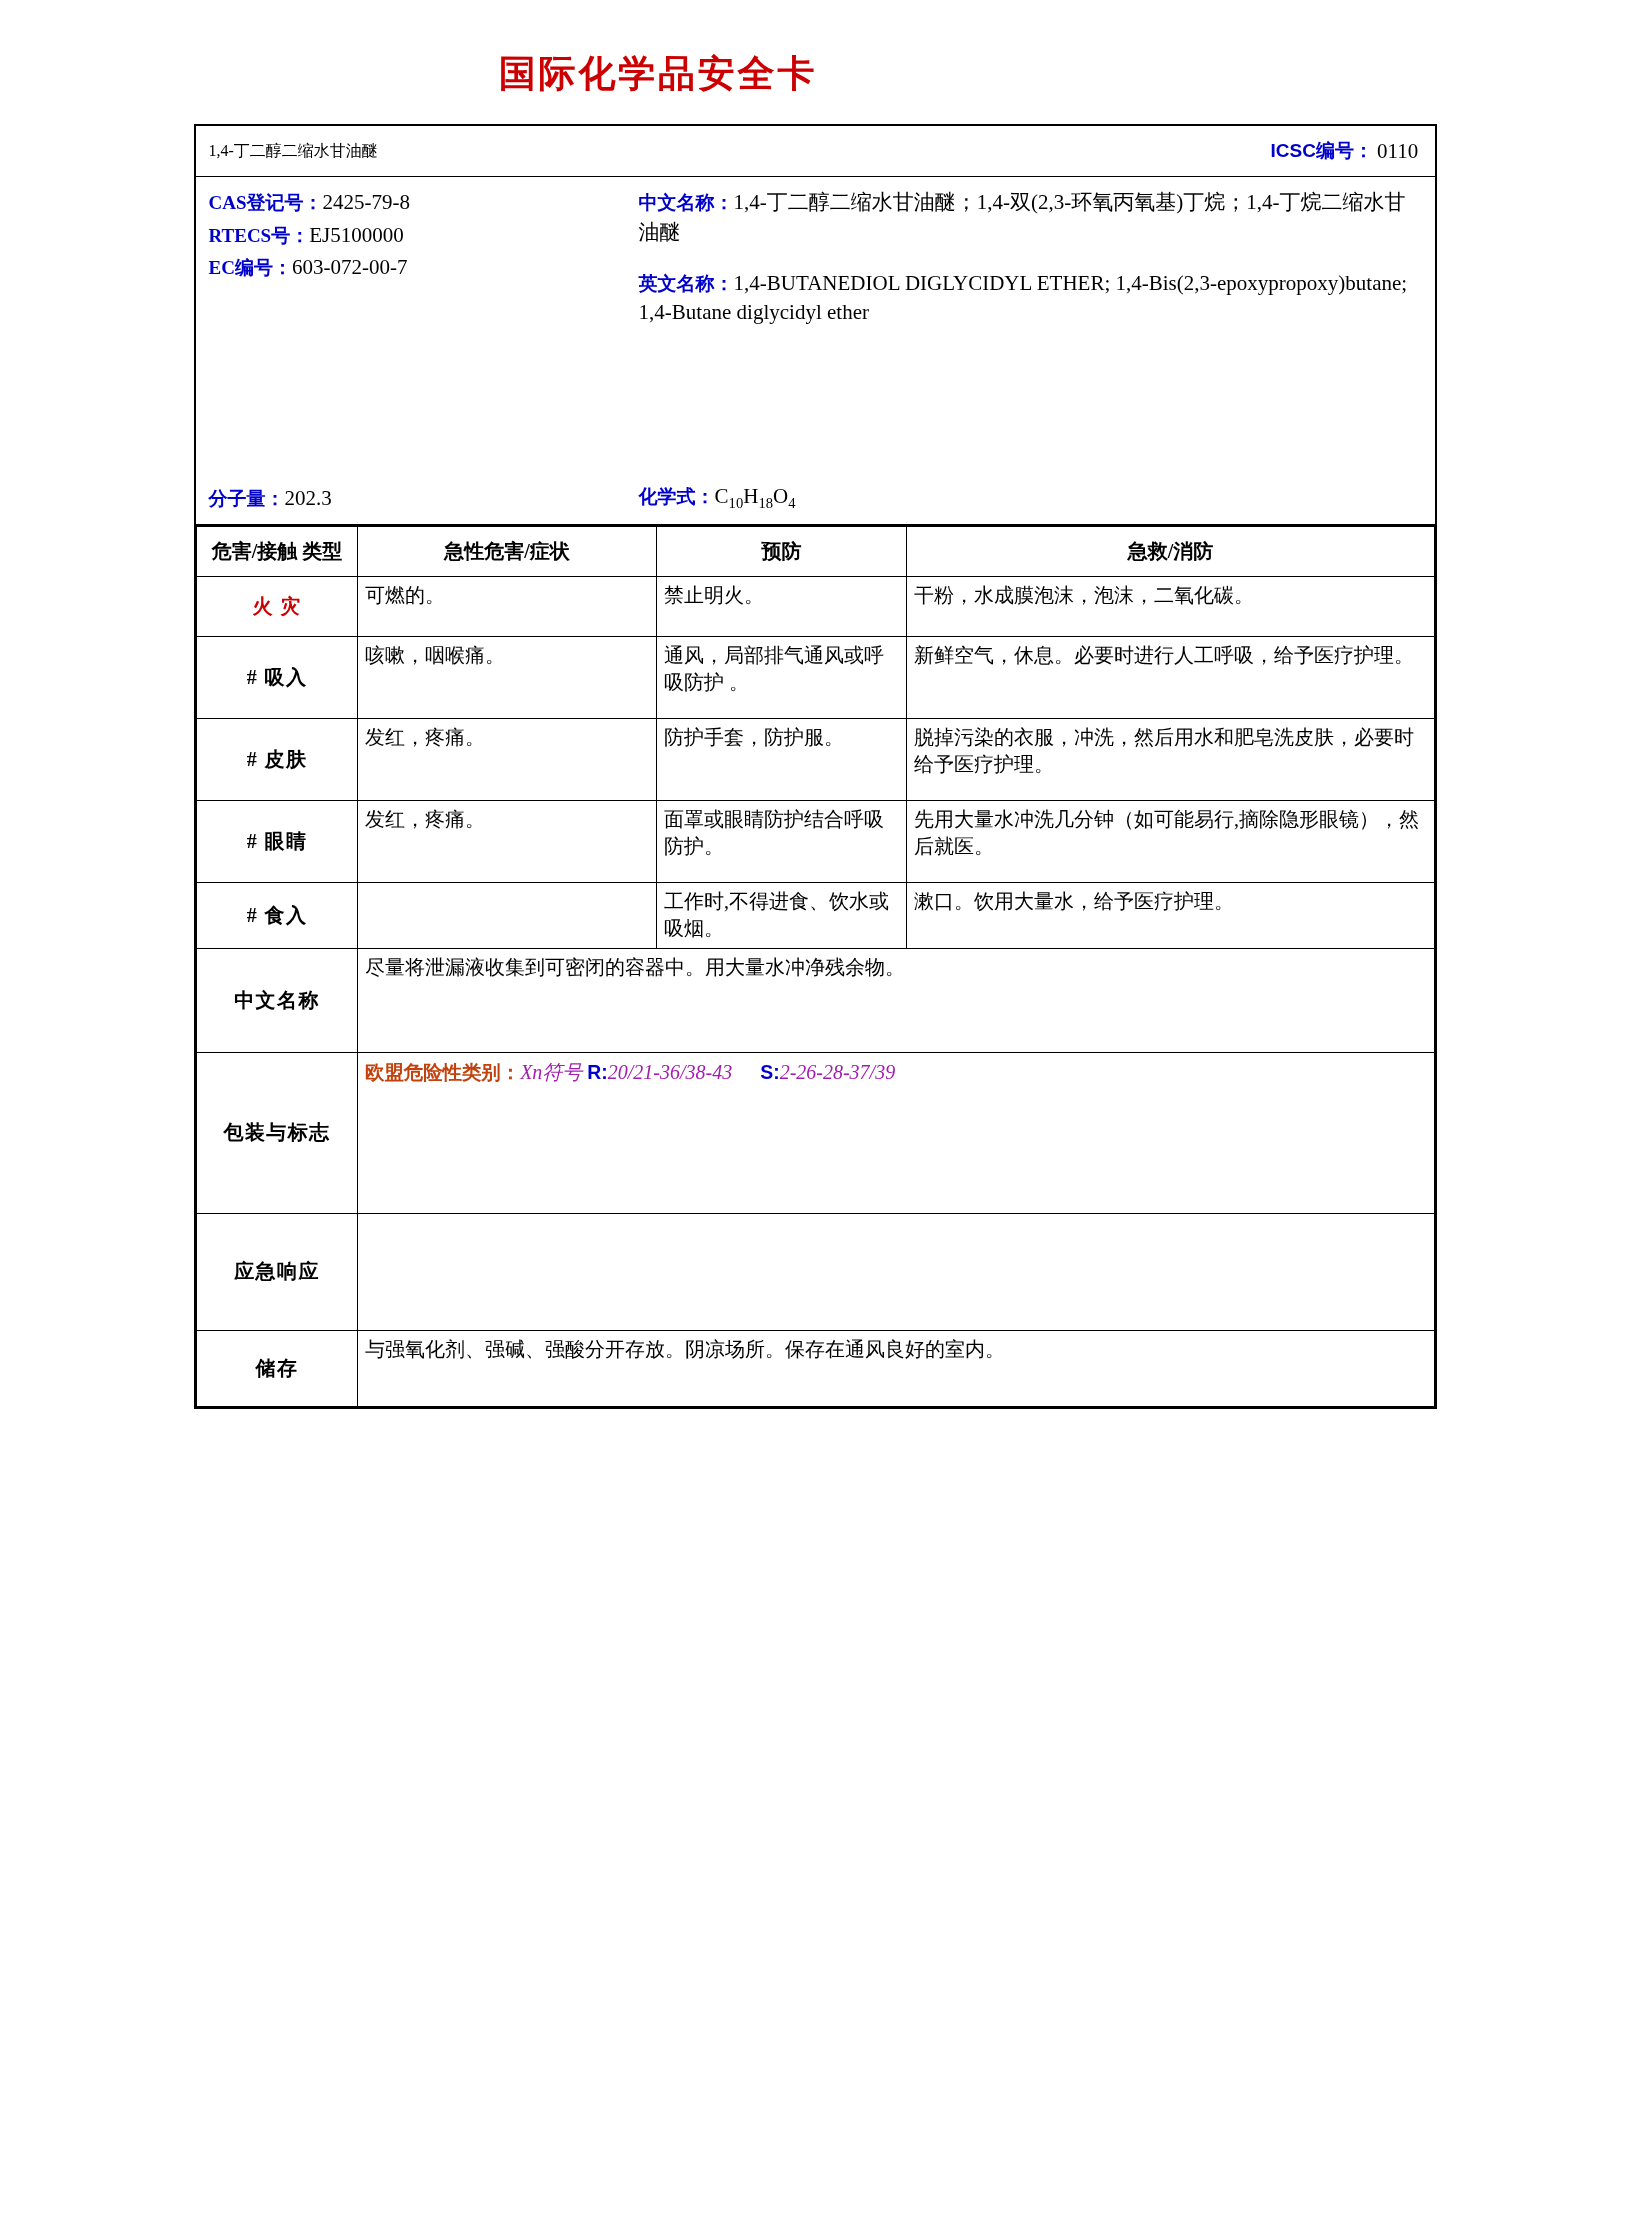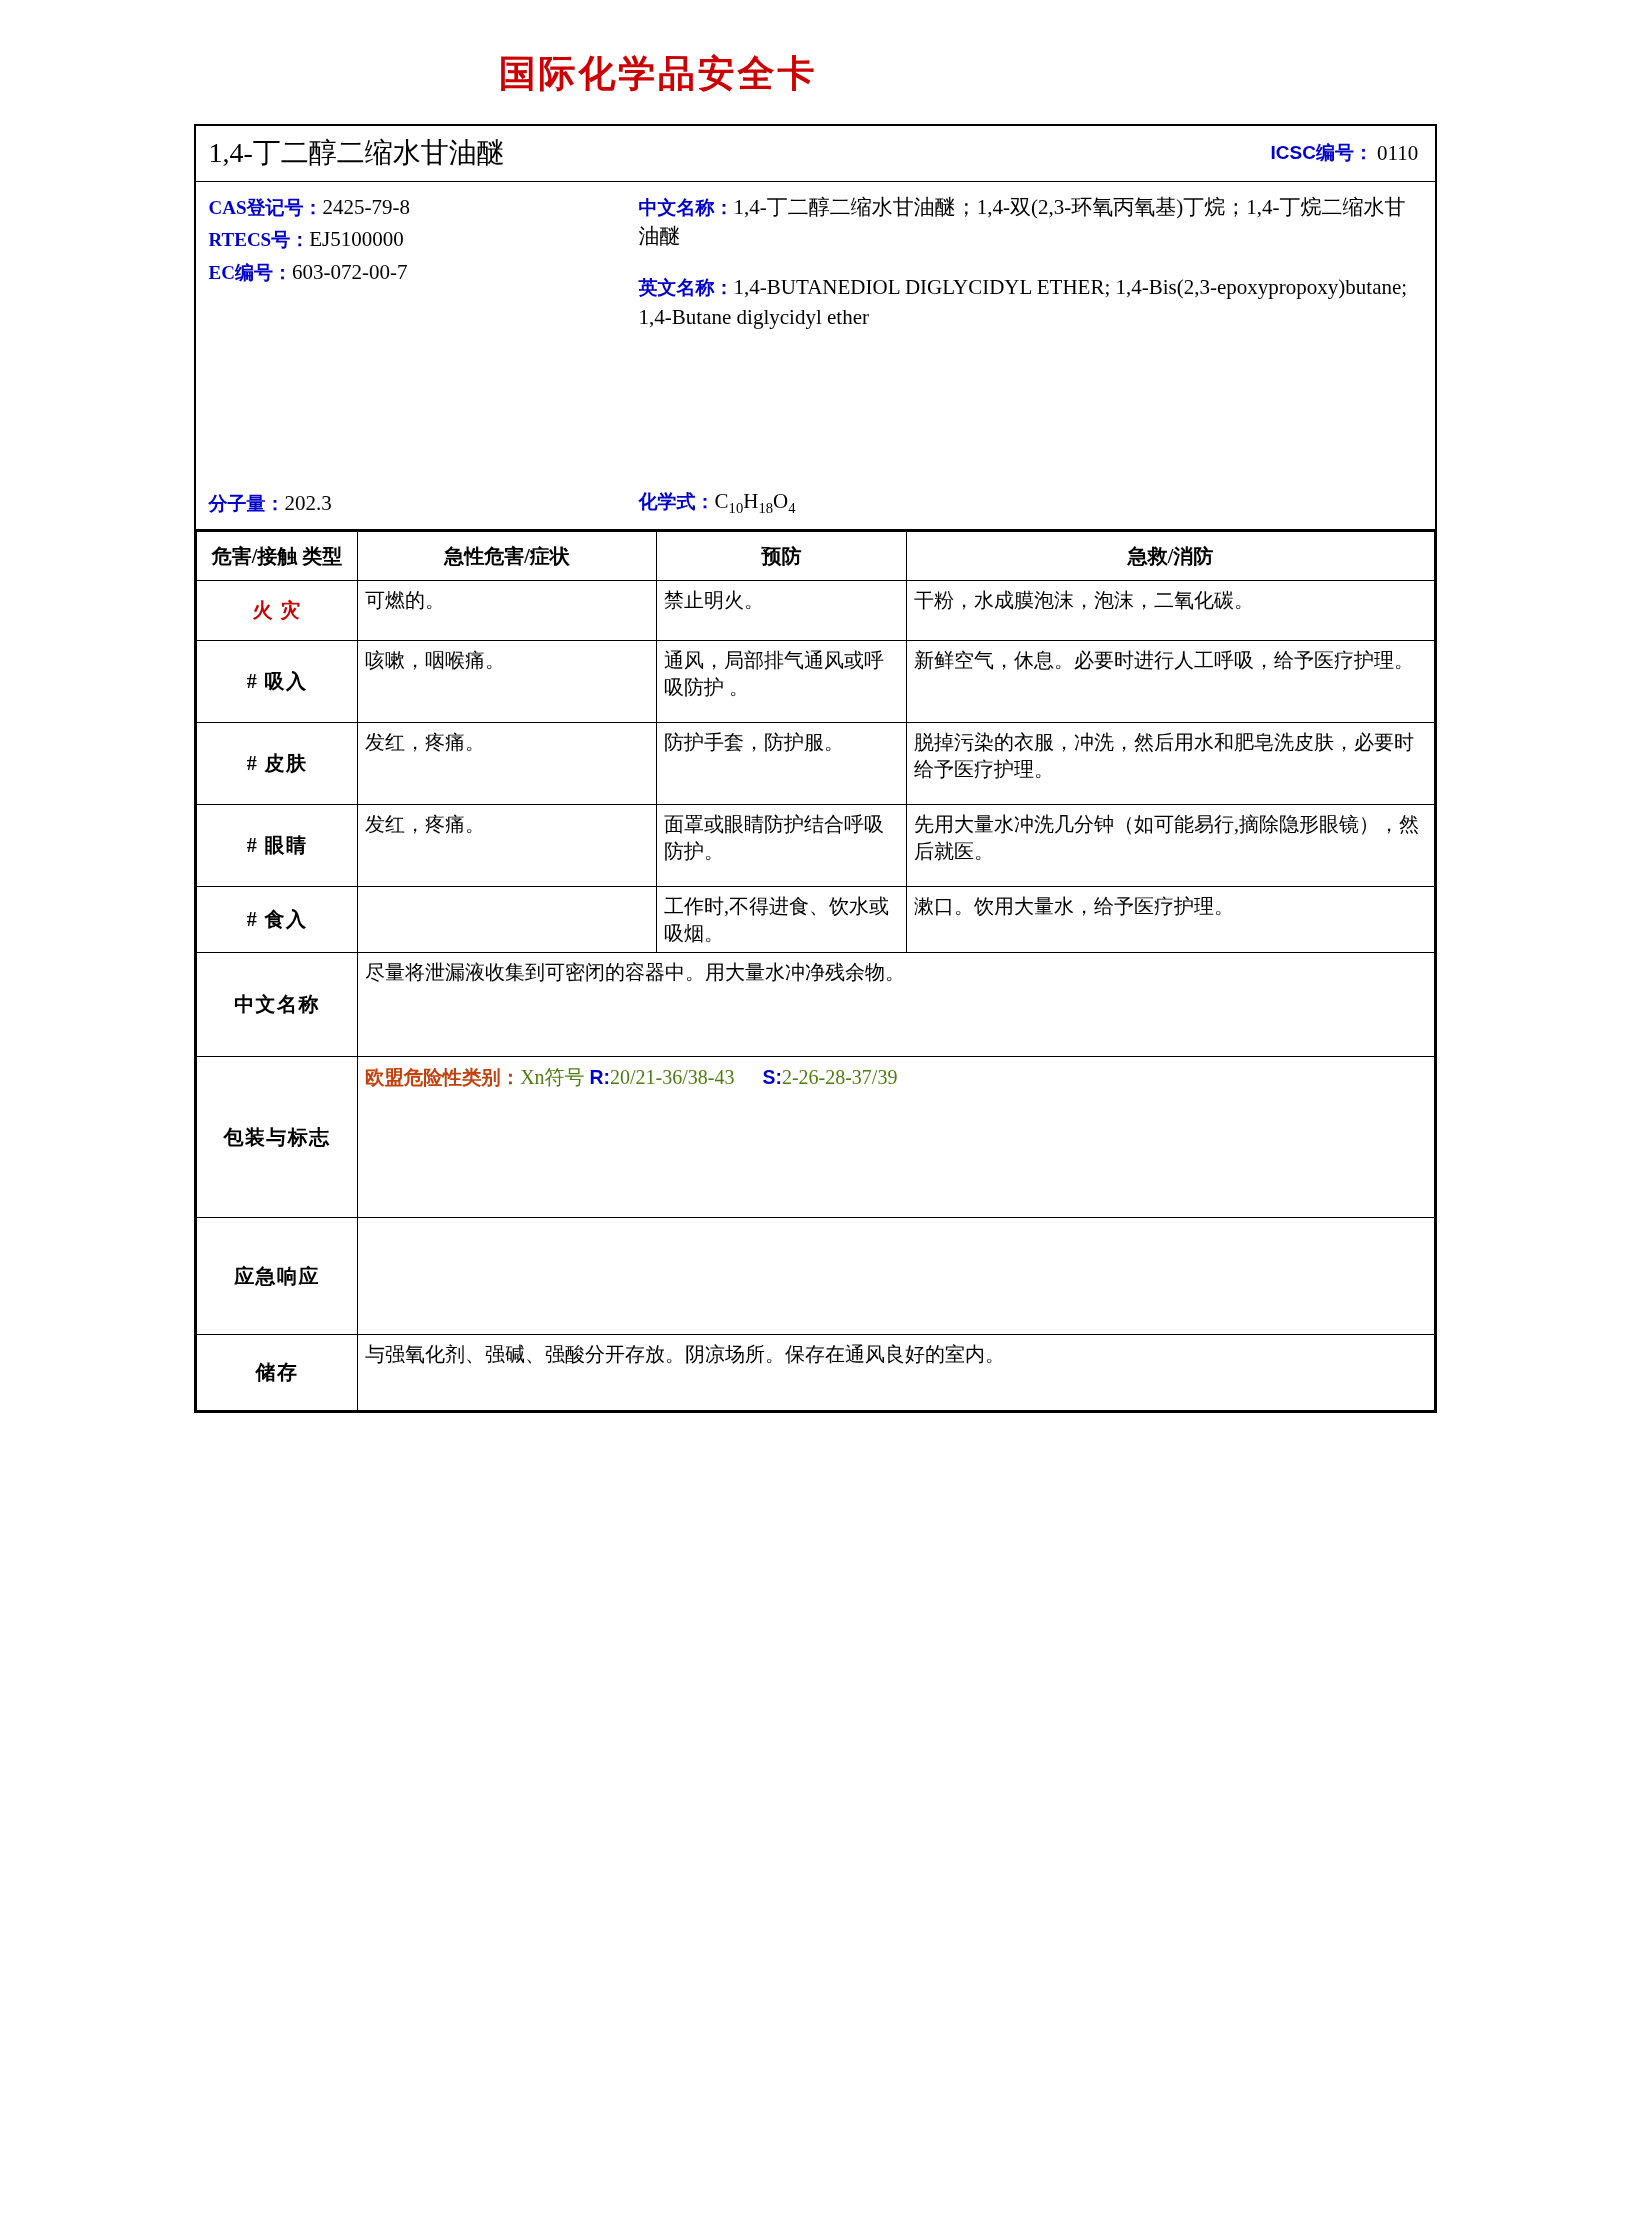--- a/index.html
+++ b/index.html
@@ -41,21 +41,21 @@
   
   .hdr-row {
     display: flex;
     border-bottom: 1.4px solid #000000;
     min-height: 50px;
     align-items: center;
   }
   .hdr-name {
     flex: 1 1 auto;
     padding: 8.3px 12.5px;
-    font-size: 28px;
+    font-size: 16px;
     color: #000000;
   }
   .hdr-icsc {
     flex: 0 0 auto;
     padding: 8.3px 16.7px 8.3px 12.5px;
     font-size: 21px;
     display: flex;
     align-items: center;
     gap: 4.2px;
   }
@@ -179,21 +179,21 @@
     font-weight: bold;
     font-size: 19.4px;
     margin-top: 43px;
   }
   .eu-line .code {
     color: #0000cc;
     font-family: "Liberation Sans", sans-serif;
     font-weight: bold;
     font-size: 19.4px;
   }
-  .eu-line .val { color: #4d7c0f; }
+  .eu-line .val { color: #a21caf; font-style: italic; }
   .gap { display: inline-block; width: 28px; }
 
   .h-fire   { height: 60px; }
   .h-small  { height: 39px; }
   .h-inhale { height: 82px; }
   .h-skin   { height: 82px; }
   .h-eye    { height: 82px; }
   .h-ingest { height: 60px; }
   .h-spill  { height: 104px; }
   .h-pack   { height: 161px; }

